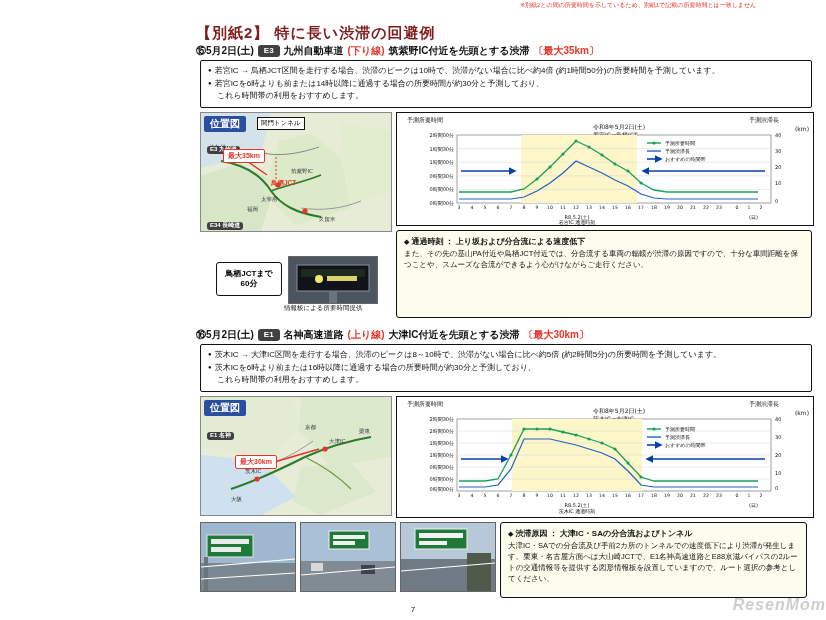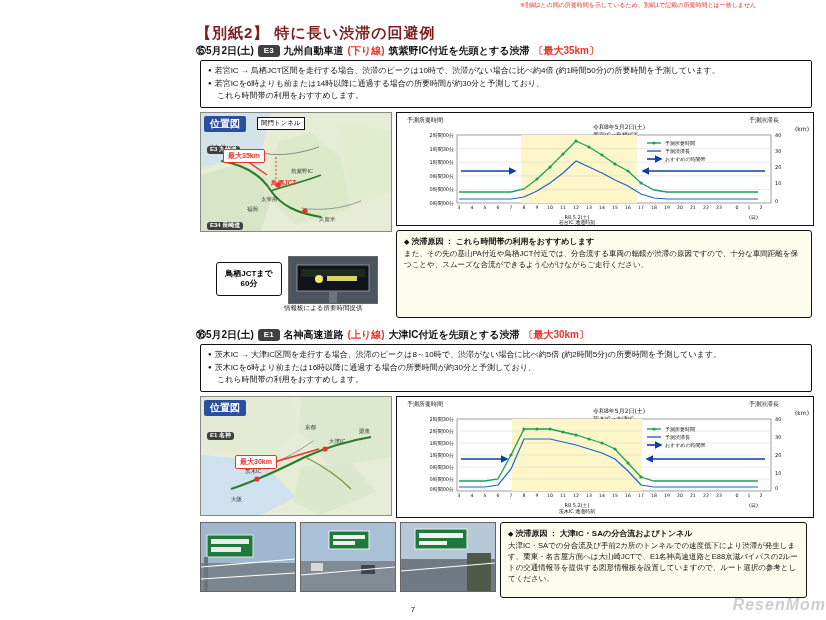--- a/index.html
+++ b/index.html
@@ -198,21 +198,21 @@
         <text x="268" y="32" font-size="5" fill="#111" font-family="DejaVu Sans">予測所要時間</text>
         <line x1="250" y1="38" x2="264" y2="38" stroke="#1f63c8" stroke-width="1.4"></line>
         <text x="268" y="40" font-size="5" fill="#111" font-family="DejaVu Sans">予測渋滞長</text>
         <line x1="250" y1="46" x2="264" y2="46" stroke="#0b3fa8" stroke-width="1.6" marker-end="url(#a1)"></line>
         <text x="268" y="48" font-size="5" fill="#111" font-family="DejaVu Sans">おすすめの時間帯</text>
       </g>
     </svg>
   </div>
 
   <div class="cause" style="left:396px;top:230px;width:416px;height:88px;">
-    <div class="ttl">渋滞原因 ： これら時間帯の利用をおすすめします</div>
+    <div class="ttl">通過時刻 ： 上り坂および分合流による速度低下</div>
     <p>また、その先の基山PA付近や鳥栖JCT付近では、分合流する車両の輻輳が渋滞の原因ですので、十分な車間距離を保つことや、スムーズな合流ができるよう心がけながらご走行ください。</p>
   </div>
 
   <div class="sec" style="left:196px;top:328px;">
     <div class="sec-head">
       <span>⑯5月2日(土)</span>
       <span class="badge green">E1</span>
       <span>名神高速道路</span>
       <span class="red">(上り線)</span>
       <span>大津IC付近を先頭とする渋滞</span>

